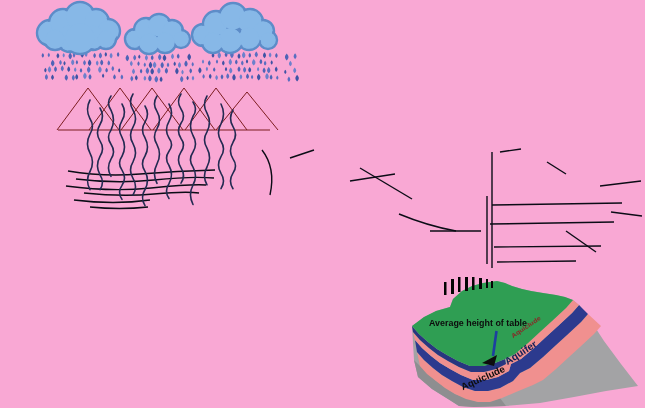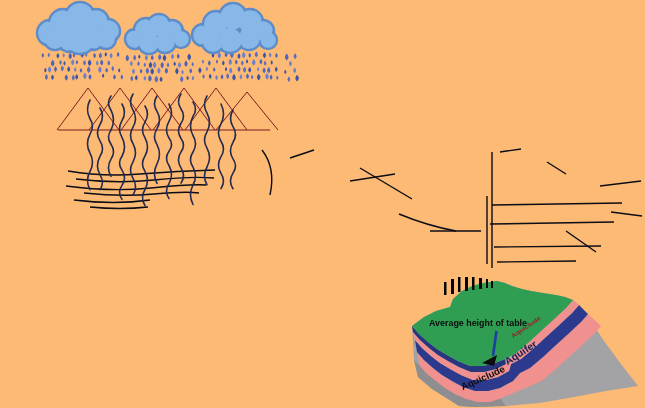--- a/index.html
+++ b/index.html
@@ -1,16 +1,16 @@
 <!DOCTYPE html>
 <html><head>
 <meta charset="utf-8">
 <style>
   html,body{margin:0;padding:0;background:#000;width:645px;height:408px;overflow:hidden;}
-  #stage{position:relative;width:645px;height:408px;background:#fdba74;font-family:"Liberation Sans",sans-serif;}
+  #stage{position:relative;width:645px;height:408px;background:#f9a8d4;font-family:"Liberation Sans",sans-serif;}
   svg{display:block;}
   text{font-family:"Liberation Sans",sans-serif;}
 </style>
 </head>
 <body>
 
 <div id="stage">
 <svg id="scene" width="645" height="408" viewBox="0 0 645 408">
 
   <g id="ground-sketch" fill="none" stroke-width="1.4" stroke="#0b0c16">

